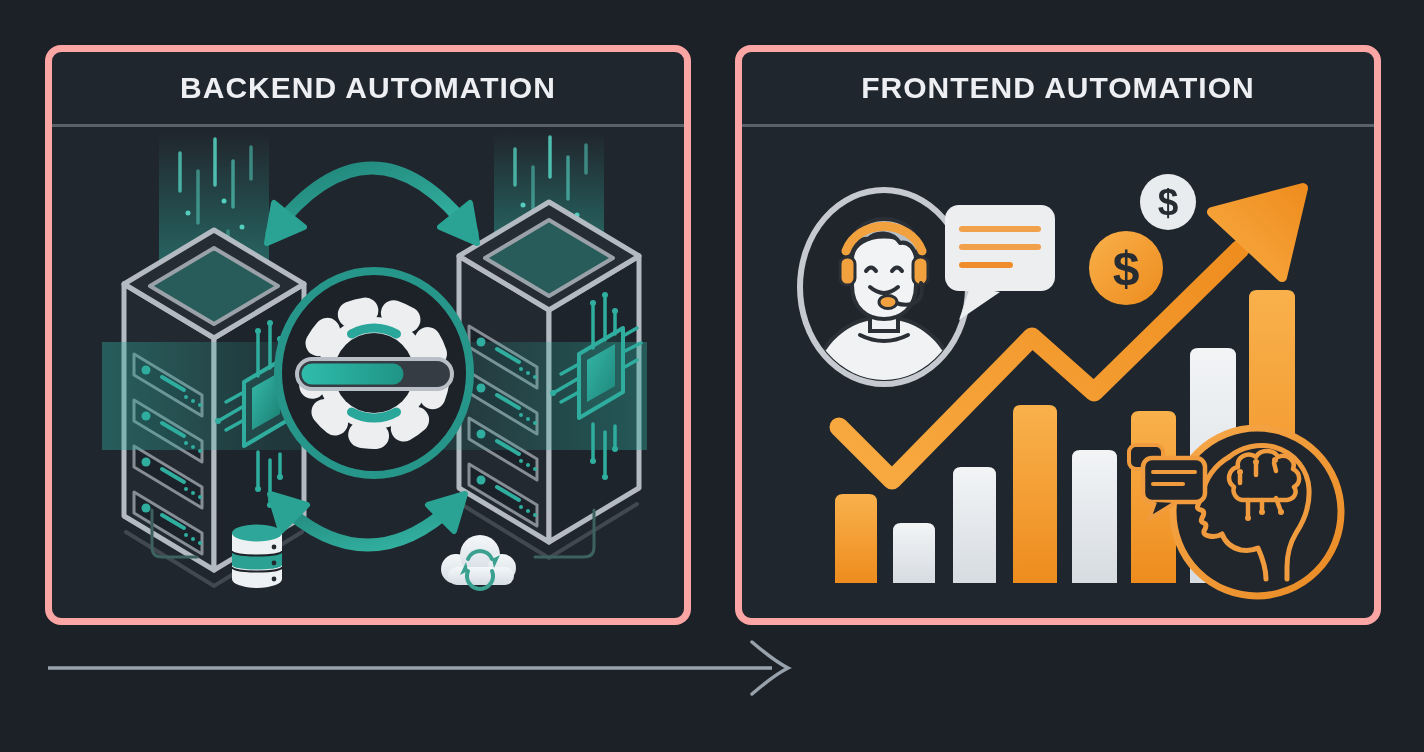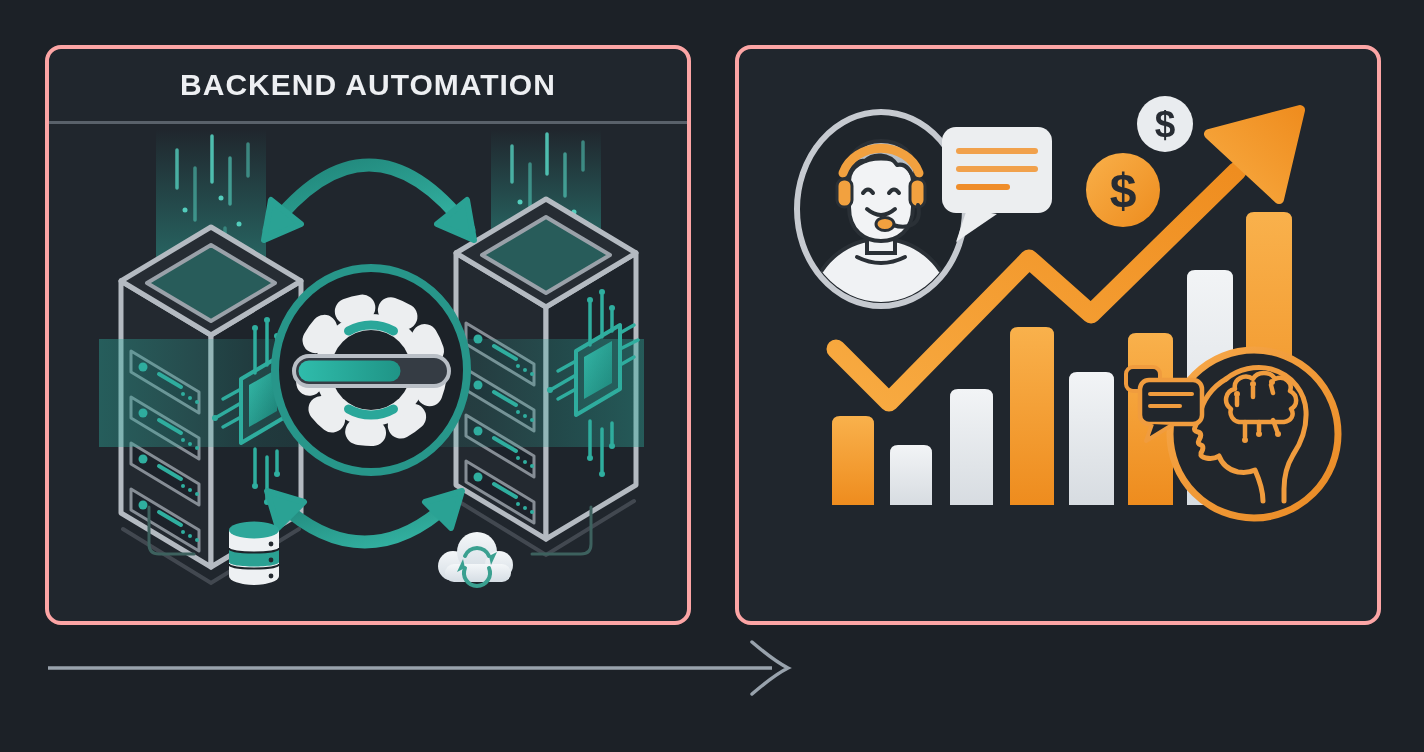--- a/index.html
+++ b/index.html
@@ -1,19 +1,19 @@
 <!DOCTYPE html>
 <html><head>
 <meta charset="utf-8">
 <style>
   html,body{margin:0;padding:0;}
   body{width:1424px;height:752px;position:relative;overflow:hidden;
        background:#1c2127;font-family:"Liberation Sans",sans-serif;}
   .panel{position:absolute;top:45px;width:646px;height:580px;box-sizing:border-box;
-         background:#20262d;border:4px solid #fca5a5;border-radius:16px;}
+         background:#20262d;border:7px solid #fca5a5;border-radius:16px;}
   .panel-header{height:72px;display:flex;align-items:center;justify-content:center;
                 border-bottom:3px solid #59616a;}
   .panel-title{color:#edeff2;font-size:30px;font-weight:800;letter-spacing:1px;white-space:nowrap;}
   .panel-body{position:relative;height:499px;overflow:hidden;border-radius:0 0 13px 13px;}
   .panel-body svg{position:absolute;inset:0;}
   #left-panel{left:45px;}
   #right-panel{left:735px;}
   #footer{position:absolute;left:0;top:630px;width:1424px;height:122px;}
   #footer-arrow{position:absolute;left:0;top:0;}
   text.coin{font-family:"Liberation Sans",sans-serif;font-weight:bold;fill:#272c33;text-anchor:middle;}
@@ -207,20 +207,23 @@
           <path d="M 440 444 A 13 13 0 1 1 416 444"></path>
         </g>
         <path d="M 440 432 L 448 428 L 442 441 Z" fill="#3aa090"></path>
         <path d="M 416 444 L 408 448 L 414 435 Z" fill="#3aa090"></path>
       </g>
     </svg>
   </div>
 </div>
 
 <div class="panel" id="right-panel">
+  <div class="panel-header">
+    <span class="panel-title">FRONTEND AUTOMATION</span>
+  </div>
   <div class="panel-body">
     <svg width="640" height="499" viewBox="0 0 640 499">
       <defs>
         <linearGradient id="orangeGrad" x1="0" y1="1" x2="1" y2="0">
           <stop offset="0" stop-color="#f8ab42"></stop>
             <stop offset="1" stop-color="#ef8d1f"></stop>
         </linearGradient>
         <linearGradient id="barOrange" x1="0" y1="0" x2="0" y2="1">
           <stop offset="0" stop-color="#f9b14c"></stop>
             <stop offset="1" stop-color="#ee8c1e"></stop>

